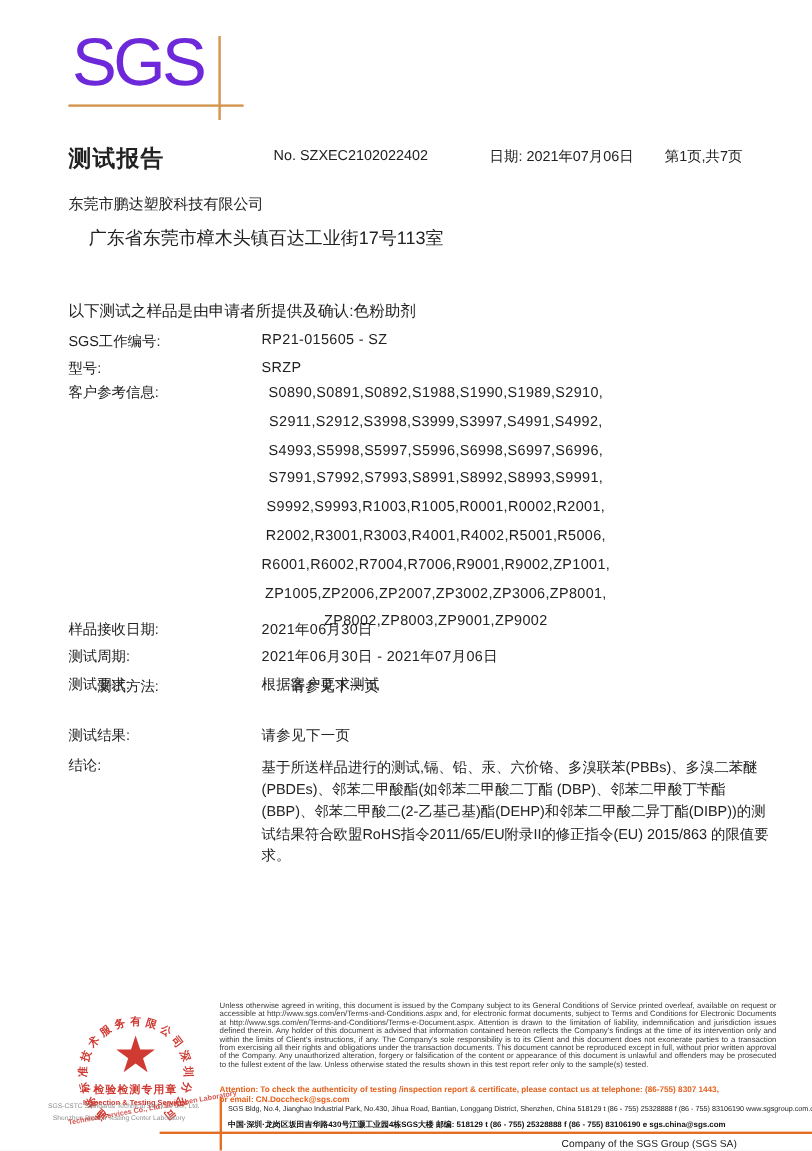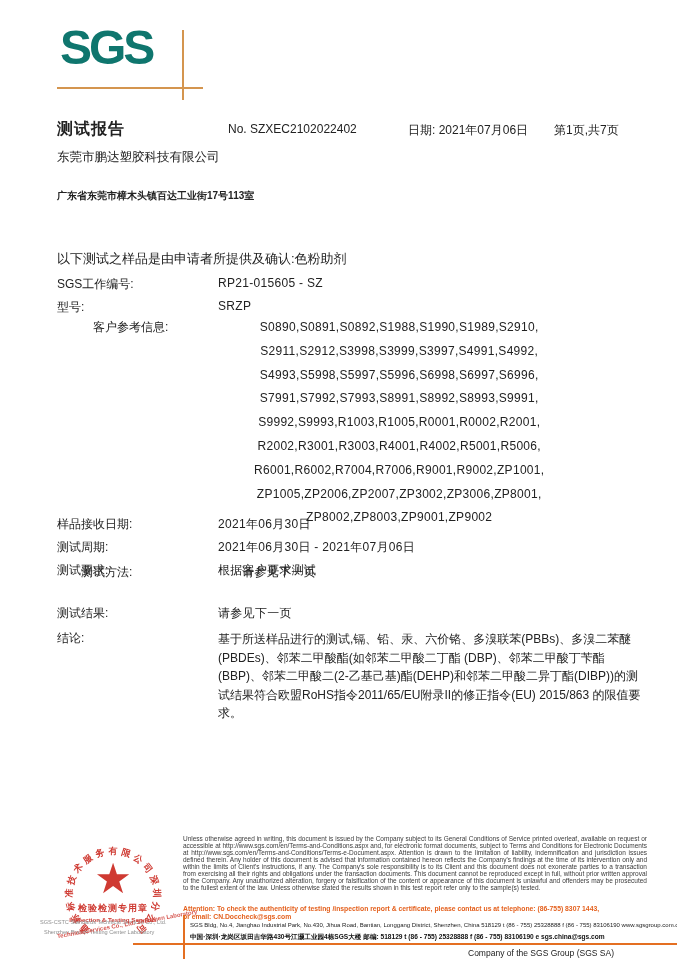--- a/index.html
+++ b/index.html
@@ -4,38 +4,38 @@
 <title>SGS Test Report</title>
 <style>
   html,body{margin:0;padding:0;background:#e9e9e9;}
   .page{
     position:relative;width:677px;height:959px;background:#fff;
     font-family:"Liberation Sans","DejaVu Sans",sans-serif;color:#222;
     overflow:hidden;margin:0 auto;
   }
   .abs{position:absolute;}
   
-  .logo-text{left:60px;top:24px;font-size:48px;font-weight:700;color:#0f766e;letter-spacing:-3px;line-height:1;}
+  .logo-text{left:60px;top:24px;font-size:56px;font-weight:400;color:#6d28d9;letter-spacing:-3px;line-height:1;}
   .logo-hline{left:57px;top:87px;width:146px;height:2px;background:#d4954f;}
   .logo-vline{left:182px;top:30px;width:2px;height:70px;background:#d4954f;}
   
-  .report-title{left:57px;top:119px;font-size:16px;font-weight:bold;letter-spacing:1px;}
+  .report-title{left:57px;top:119px;font-size:19px;font-weight:bold;letter-spacing:1px;}
   .report-no{left:228px;top:122px;font-size:12px;}
   .report-date{left:408px;top:122px;font-size:12px;}
   .report-pages{left:554px;top:122px;font-size:12px;}
   
-  .company-name{left:57px;top:149px;font-size:12.5px;}
-  .company-address{left:57px;top:189px;font-size:10px;font-weight:bold;}
+  .company-name{left:57px;top:162px;font-size:12.5px;}
+  .company-address{left:74px;top:189px;font-size:15px;}
   .sample-statement{left:57px;top:250px;font-size:13px;}
   
   .row{left:57px;display:flex;font-size:12px;}
   .row .lbl{width:161px;flex:0 0 161px;}
   .row .val{letter-spacing:.3px;}
   .ref-lines div{line-height:23.8px;text-align:center;}
-  .row-job{top:276px;} .row-model{top:299px;} .row-ref{top:316px;margin-left:36px;}
+  .row-job{top:276px;} .row-model{top:299px;} .row-ref{top:316px;}
   .row-ref .lbl,.row-ref .val{line-height:23.8px;}
   .row-received{top:516px;} .row-period{top:539px;}
   .row-request{top:562px;} .row-method{top:564px;margin-left:24px;} .row-result{top:605px;}
   .row-conclusion{top:630px;}
   .row-conclusion .val{width:424px;line-height:18.5px;letter-spacing:0;}
   
   .legal-text{left:183px;top:835px;width:464px;font-size:6.5px;line-height:7px;color:#3a3a3a;text-align:justify;}
   .attention-text{left:183px;top:905px;width:470px;font-size:6.8px;line-height:7.6px;font-weight:bold;color:#e4601d;}
   .address-en{left:190px;top:922px;width:470px;font-size:6px;color:#222;white-space:nowrap;}
   .address-cn{left:190px;top:933px;width:470px;font-size:6.6px;font-weight:600;color:#111;white-space:nowrap;}

